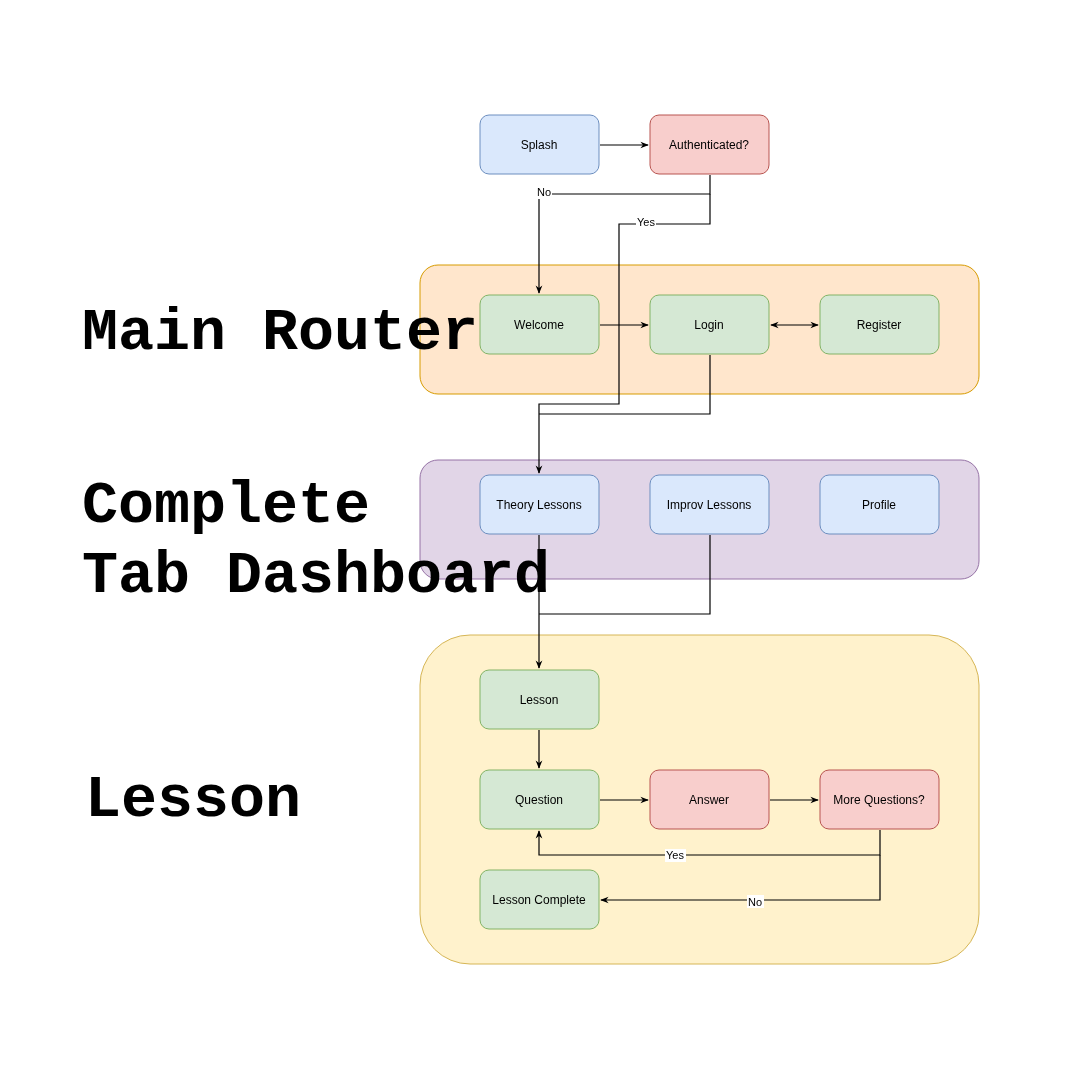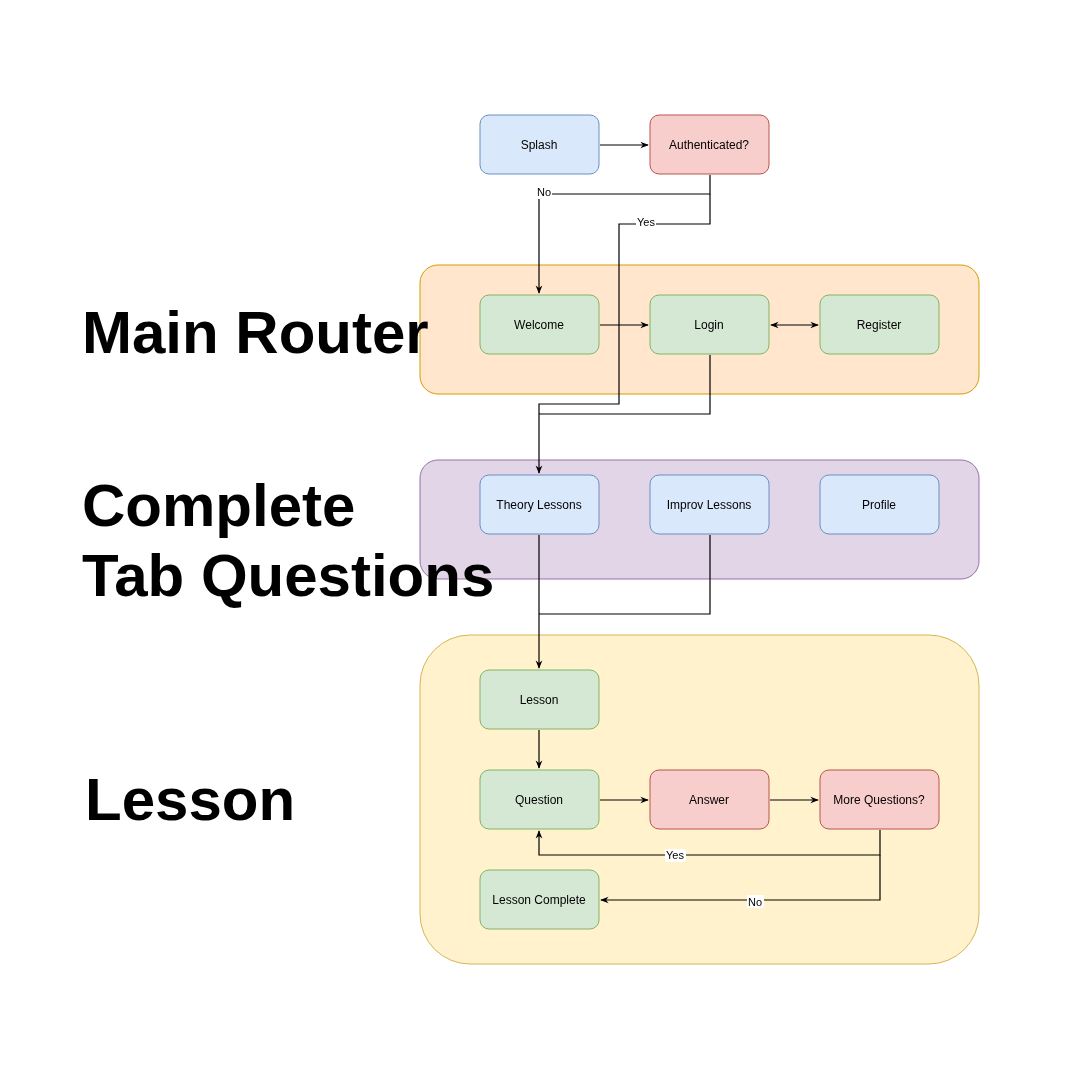--- a/index.html
+++ b/index.html
@@ -1,18 +1,18 @@
 <!DOCTYPE html>
 <html><head>
 <meta charset="utf-8">
 <style>
   html,body{margin:0;padding:0;background:#ffffff;}
   body{width:1080px;height:1080px;position:relative;overflow:hidden;font-family:"Liberation Sans",sans-serif;}
   svg{position:absolute;left:0;top:0;}
-  .big{position:absolute;font-family:Liberation Sans, sans-serif;font-weight:bold;font-size:60px;color:#000;line-height:68px;white-space:nowrap;}
+  .big{position:absolute;font-family:Liberation Mono, monospace;font-weight:bold;font-size:60px;color:#000;line-height:68px;white-space:nowrap;}
   .node text, .lbl{font-family:"Liberation Sans",sans-serif;}
 </style>
 </head>
 <body>
 
 <svg width="1080" height="1080" viewBox="0 0 1080 1080">
   <defs>
     <marker id="arr" viewBox="0 0 10 10" refX="9" refY="5" markerWidth="7" markerHeight="7" orient="auto-start-reverse">
       <path d="M0,1 L10,5 L0,9 L3,5 Z" fill="#000"></path>
     </marker>
@@ -100,14 +100,14 @@
     </g>
     <g>
       <rect x="480" y="870" width="119" height="59" rx="9" fill="#d5e8d4" stroke="#82b366"></rect>
       <text x="539" y="904">Lesson Complete</text>
     </g>
   </g>
 </svg>
 
 <div class="big" style="left:82px;top:299px;">Main Router</div>
 <div class="big" style="left:82px;top:472px;">Complete</div>
-<div class="big" style="left:82px;top:542px;">Tab Questions</div>
+<div class="big" style="left:82px;top:542px;">Tab Dashboard</div>
 <div class="big" style="left:85px;top:766px;">Lesson</div>
 
 </body></html>

